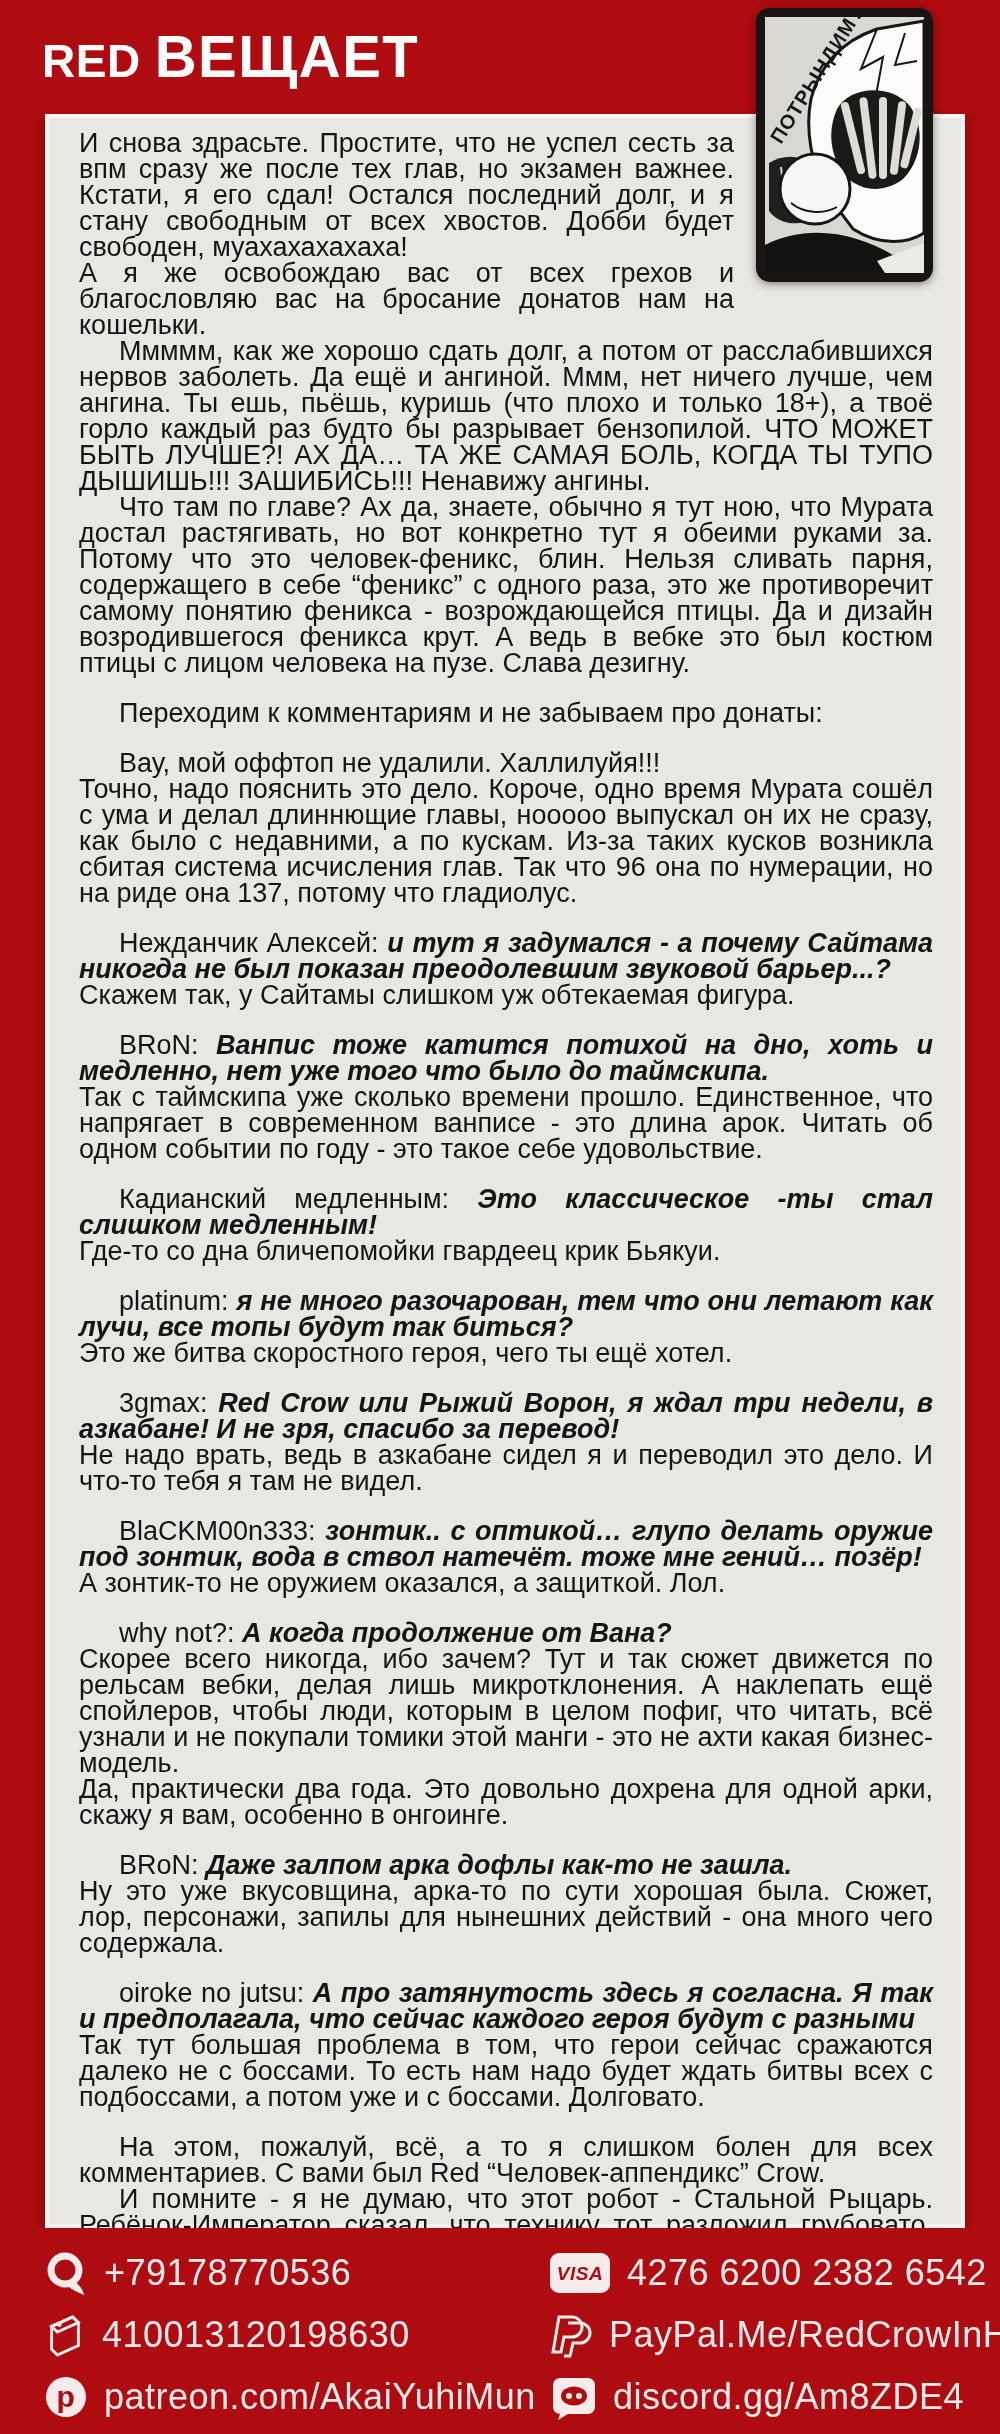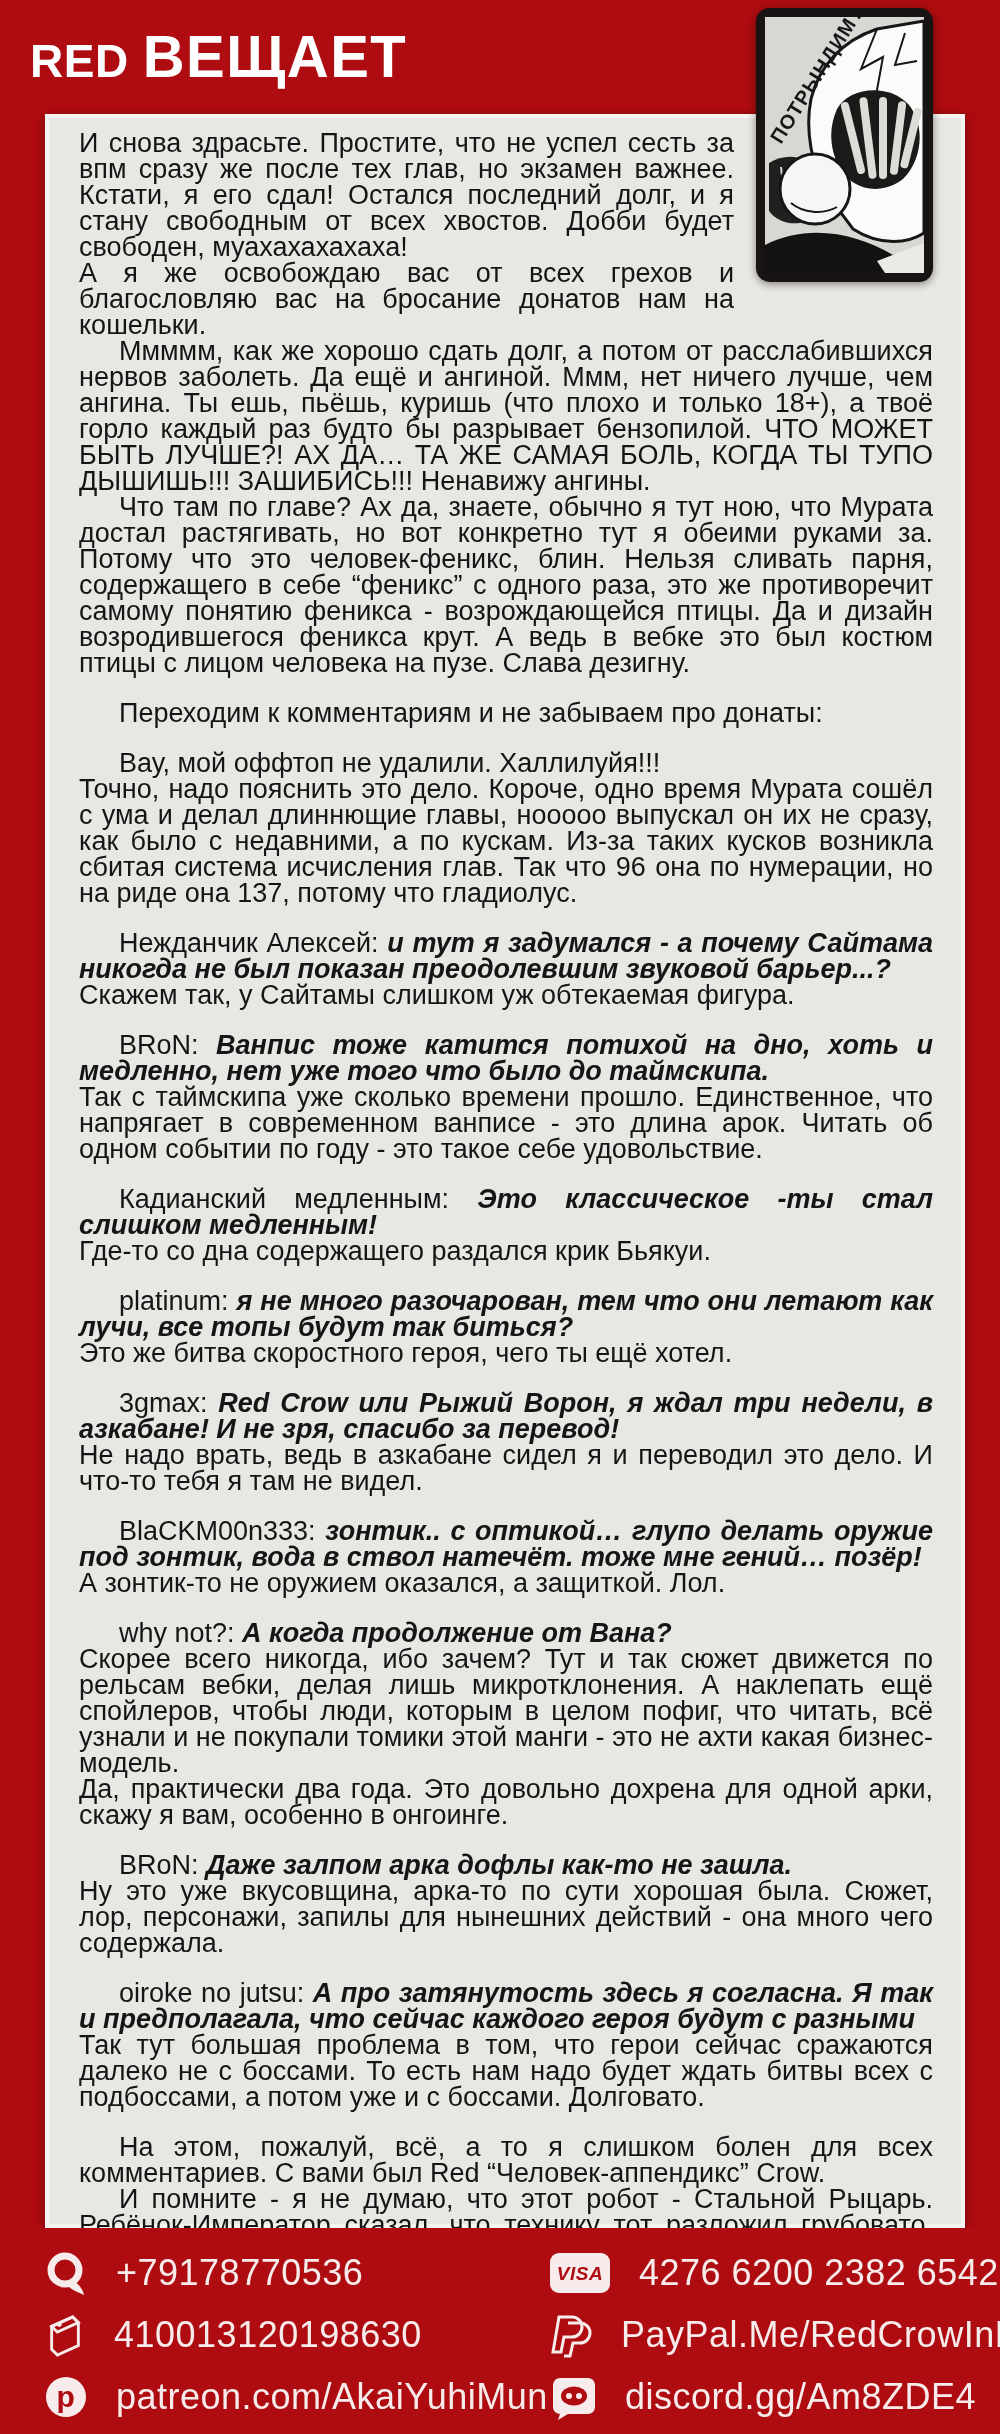--- a/index.html
+++ b/index.html
@@ -4,21 +4,21 @@
 <style>
   html,body{margin:0;padding:0;background:#7d090c;}
   .page{
     position:relative;width:1000px;height:2434px;margin:0 auto;
     background:#ae0c10;overflow:hidden;
     font-family:"Liberation Sans",sans-serif;
   }
   
   .header{
     position:absolute;top:0;left:0;right:0;height:114px;
-    display:flex;align-items:center;padding-left:30px;box-sizing:border-box;
+    display:flex;align-items:center;padding-left:42px;box-sizing:border-box;
     background:#ae0c10;
   }
   .brand{margin:0;display:flex;align-items:baseline;gap:14px;color:#ffffff;line-height:1;}
   .brand .b1{font-size:46px;font-weight:800;letter-spacing:0.5px;}
   .brand .b2{font-size:58px;font-weight:700;letter-spacing:1.5px;transform:scaleY(1.02);}
   
   .content-box{
     position:absolute;left:45px;top:114px;width:920px;height:2114px;
     box-sizing:border-box;background:#e9e7e4;border:4px solid #f6f4f1;
     padding:12px 28px 16px 30px;
@@ -35,21 +35,21 @@
     background:#171413;border-radius:14px;padding:9px;box-sizing:border-box;
     position:relative;z-index:3;box-shadow:0 2px 8px rgba(0,0,0,0.45);
   }
   .manga-frame svg{display:block;width:159px;height:256px;}
   
   .footer{
     position:absolute;left:0;right:0;top:2228px;bottom:0;
     padding:22px 18px 0 44px;box-sizing:border-box;background:#ae0c10;
   }
   .footer-grid{display:grid;grid-template-columns:505px 1fr;row-gap:16px;align-items:center;}
-  .footer-item{display:flex;align-items:center;gap:28px;color:#f7eceb;font-size:36px;font-weight:400;letter-spacing:0.5px;white-space:nowrap;}
+  .footer-item{display:flex;align-items:center;gap:16px;color:#f7eceb;font-size:36px;font-weight:400;letter-spacing:0.5px;white-space:nowrap;}
   .footer-item .ic{flex:0 0 auto;display:flex;align-items:center;justify-content:center;}
 </style>
 </head>
 <body>
 
 <div class="page">
 
   <div class="header">
     <h1 class="brand">
       <span class="b1">RED</span>
@@ -95,21 +95,21 @@
         <p class="para indent">Ммммм, как же хорошо сдать долг, а потом от расслабившихся нервов заболеть. Да ещё и ангиной. Ммм, нет ничего лучше, чем ангина. Ты ешь, пьёшь, куришь (что плохо и только 18+), а твоё горло каждый раз будто бы разрывает бензопилой. ЧТО МОЖЕТ БЫТЬ ЛУЧШЕ?! АХ ДА… ТА ЖЕ САМАЯ БОЛЬ, КОГДА ТЫ ТУПО ДЫШИШЬ!!! ЗАШИБИСЬ!!! Ненавижу ангины.</p>
         <p class="para indent">Что там по главе? Ах да, знаете, обычно я тут ною, что Мурата достал растягивать, но вот конкретно тут я обеими руками за. Потому что это человек-феникс, блин. Нельзя сливать парня, содержащего в себе “феникс” с одного раза, это же противоречит самому понятию феникса - возрождающейся птицы. Да и дизайн возродившегося феникса крут. А ведь в вебке это был костюм птицы с лицом человека на пузе. Слава дезигну.</p>
         <p class="para indent gap">Переходим к комментариям и не забываем про донаты:</p>
         <p class="para indent gap">Вау, мой оффтоп не удалили. Халлилуйя!!!</p>
         <p class="para">Точно, надо пояснить это дело. Короче, одно время Мурата сошёл с ума и делал длиннющие главы, нооооо выпускал он их не сразу, как было с недавними, а по кускам. Из-за таких кусков возникла сбитая система исчисления глав. Так что 96 она по нумерации, но на риде она 137, потому что гладиолус.</p>
         <p class="para indent gap"><span class="speaker">Нежданчик Алексей: </span><span class="qtext">и тут я задумался - а почему Сайтама никогда не был показан преодолевшим звуковой барьер...?</span></p>
         <p class="para">Скажем так, у Сайтамы слишком уж обтекаемая фигура.</p>
         <p class="para indent gap"><span class="speaker">BRoN: </span><span class="qtext">Ванпис тоже катится потихой на дно, хоть и медленно, нет уже того что было до таймскипа.</span></p>
         <p class="para">Так с таймскипа уже сколько времени прошло. Единственное, что напрягает в современном ванписе - это длина арок. Читать об одном событии по году - это такое себе удовольствие.</p>
         <p class="para indent gap"><span class="speaker">Кадианский медленным: </span><span class="qtext">Это классическое -ты стал слишком медленным!</span></p>
-        <p class="para">Где-то со дна содержащего раздался крик Бьякуи.</p>
+        <p class="para">Где-то со дна бличепомойки гвардеец крик Бьякуи.</p>
         <p class="para indent gap"><span class="speaker">platinum: </span><span class="qtext">я не много разочарован, тем что они летают как лучи, все топы будут так биться?</span></p>
         <p class="para">Это же битва скоростного героя, чего ты ещё хотел.</p>
         <p class="para indent gap"><span class="speaker">3gmax: </span><span class="qtext">Red Crow или Рыжий Ворон, я ждал три недели, в азкабане! И не зря, спасибо за перевод!</span></p>
         <p class="para">Не надо врать, ведь в азкабане сидел я и переводил это дело. И что-то тебя я там не видел.</p>
         <p class="para indent gap"><span class="speaker">BlaCKM00n333: </span><span class="qtext">зонтик.. с оптикой… глупо делать оружие под зонтик, вода в ствол натечёт. тоже мне гений… позёр!</span></p>
         <p class="para">А зонтик-то не оружием оказался, а защиткой. Лол.</p>
         <p class="para indent gap"><span class="speaker">why not?: </span><span class="qtext">А когда продолжение от Вана?</span></p>
         <p class="para">Скорее всего никогда, ибо зачем? Тут и так сюжет движется по рельсам вебки, делая лишь микротклонения. А наклепать ещё спойлеров, чтобы люди, которым в целом пофиг, что читать, всё узнали и не покупали томики этой манги - это не ахти какая бизнес-модель.</p>
         <p class="para">Да, практически два года. Это довольно дохрена для одной арки, скажу я вам, особенно в онгоинге.</p>
         <p class="para indent gap"><span class="speaker">BRoN: </span><span class="qtext">Даже залпом арка дофлы как-то не зашла.</span></p>

